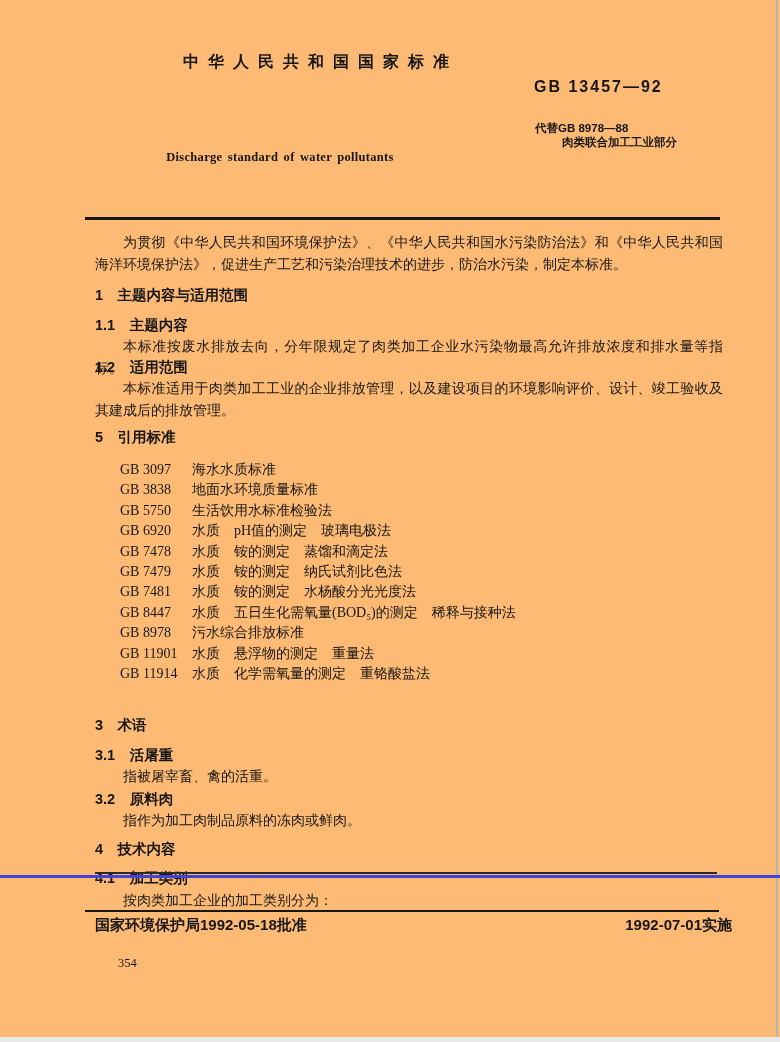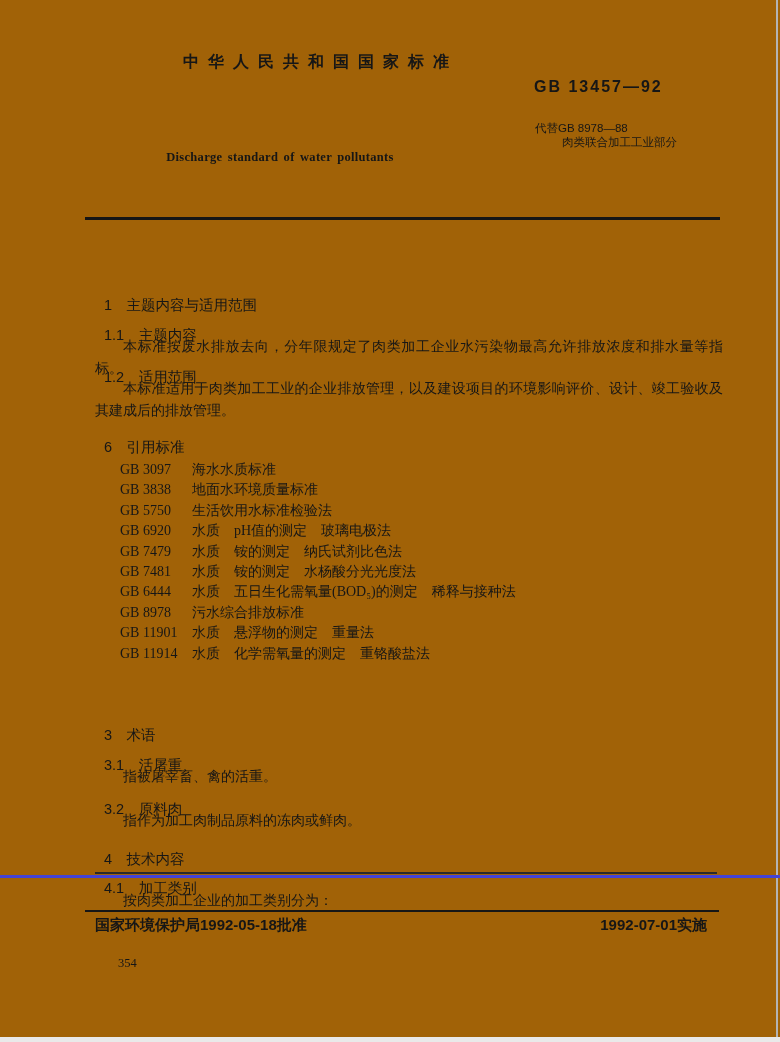--- a/index.html
+++ b/index.html
@@ -1,40 +1,40 @@
 <!DOCTYPE html>
 <html><head>
 <meta charset="utf-8">
 <style>
   * { margin:0; padding:0; box-sizing:border-box; }
   html,body { background:#ffffff; }
   .page {
     position:relative; width:780px; height:1042px;
-    background:#a16207; overflow:hidden;
+    background:#fdba74; overflow:hidden;
     font-family:"Liberation Serif", serif;
     color:#161616;
   }
   .abs { position:absolute; }
   .sans { font-family:"Liberation Sans", sans-serif; }
   .b { font-weight:bold; }
 
   .nat-label { top:52px; left:183px; font-size:16px; letter-spacing:9px; white-space:nowrap; }
   .std-code  { top:78px; left:534px; font-size:16px; letter-spacing:2px; white-space:nowrap; }
   .title-cn  { top:104px; left:159px; font-size:21px; letter-spacing:0.5px; white-space:nowrap; }
-  .replaces  { top:121px; left:535px; font-size:11.5px; line-height:14px; font-weight:normal; white-space:nowrap; }
+  .replaces  { top:121px; left:535px; font-size:11.5px; line-height:14px; font-weight:bold; white-space:nowrap; }
   .replaces .l2 { padding-left:27px; }
   .title-en1 { top:150px; left:90px; width:380px; text-align:center; font-size:12.5px; letter-spacing:0.3px; word-spacing:2px; }
   .title-en2 { top:173px; left:90px; width:380px; text-align:center; font-size:12.5px; letter-spacing:0.3px; word-spacing:2px; }
 
   .rule-top    { top:217px; left:85px; width:635px; height:3px; background:#161616; }
   .rule-footer { top:910px; left:85px; width:634px; height:2px; background:#161616; }
 
   .para { font-size:14px; line-height:22px; width:628px; left:95px; text-align:justify; }
   .indent { text-indent:2em; }
-  .h { font-family:"Liberation Sans", sans-serif; font-weight:normal; font-size:14.5px; white-space:nowrap; left:104px;margin-top:10px; }
+  .h { font-family:"Liberation Sans", sans-serif; font-weight:bold; font-size:14.5px; white-space:nowrap; left:95px; }
 
   .preamble   { top:232px; }
   .s1-h       { top:286px; }
   .s11-h      { top:316px; }
   .s11-b      { top:336px; }
   .s12-h      { top:358px; }
   .s12-b      { top:378px; }
   .s2-h       { top:428px; }
 
   .refs { top:460px; left:120px; }
@@ -48,76 +48,81 @@
   .s32-h { top:790px; }
   .s32-b { top:810px; }
   .s4-h  { top:840px; }
   .s41-h { top:869px; }
   .s41-b { top:890px; }
 
   .strike-black { top:872px; left:95px; width:622px; height:1.5px; background:#2a2a2a; z-index:4; }
   .scan-blue    { top:875px; left:0; width:780px; height:3px; background:#4343d6; z-index:5; }
 
   .approve { top:916px; left:95px; font-size:15px; white-space:nowrap; }
-  .implement { top:916px; right:73px; font-size:15px; white-space:nowrap;text-align:center; }
+  .implement { top:916px; right:48px; font-size:15px; white-space:nowrap;text-align:center; }
   .pageno { top:956px; left:118px; font-size:12.5px; }
 
   .edge-right  { top:0; left:776px; width:2px; height:1042px; background:#b4b4b4; }
   .edge-bottom { left:0; top:1037px; width:780px; height:5px; background:#e9e9e9; }
 </style>
 </head>
 <body>
 
 <div class="page">
 
   <div class="abs sans b nat-label">中华人民共和国国家标准</div>
   <div class="abs sans b std-code">GB 13457—92</div>
   <div class="abs sans replaces">
     <div class="l1">代替GB 8978—88</div>
     <div class="l2">肉类联合加工工业部分</div>
   </div>
   <div class="abs b title-en1">Discharge standard of water pollutants</div>
 
   <div class="abs rule-top"></div>
 
+  <div class="abs para indent preamble">为贯彻《中华人民共和国环境保护法》、《中华人民共和国水污染防治法》和《中华人民共和国海洋环境保护法》，促进生产工艺和污染治理技术的进步，防治水污染，制定本标准。</div>
 
   <div class="abs h s1-h">1　主题内容与适用范围</div>
   <div class="abs h s11-h">1.1　主题内容</div>
   <div class="abs para indent s11-b">本标准按废水排放去向，分年限规定了肉类加工企业水污染物最高允许排放浓度和排水量等指标。</div>
   <div class="abs h s12-h">1.2　适用范围</div>
   <div class="abs para indent s12-b">本标准适用于肉类加工工业的企业排放管理，以及建设项目的环境影响评价、设计、竣工验收及其建成后的排放管理。</div>
 
-  <div class="abs h s2-h">6　引用标准</div>
+  <div class="abs h s2-h">5　引用标准</div>
   <div class="abs refs">
     <div class="ref-row">
       <span class="ref-code">GB 3097</span>
       <span class="ref-title">海水水质标准</span>
     </div>
     <div class="ref-row">
       <span class="ref-code">GB 3838</span>
       <span class="ref-title">地面水环境质量标准</span>
     </div>
     <div class="ref-row">
       <span class="ref-code">GB 5750</span>
       <span class="ref-title">生活饮用水标准检验法</span>
     </div>
     <div class="ref-row">
       <span class="ref-code">GB 6920</span>
       <span class="ref-title">水质　pH值的测定　玻璃电极法</span>
     </div>
     <div class="ref-row">
+      <span class="ref-code">GB 7478</span>
+      <span class="ref-title">水质　铵的测定　蒸馏和滴定法</span>
+    </div>
+    <div class="ref-row">
       <span class="ref-code">GB 7479</span>
       <span class="ref-title">水质　铵的测定　纳氏试剂比色法</span>
     </div>
     <div class="ref-row">
       <span class="ref-code">GB 7481</span>
       <span class="ref-title">水质　铵的测定　水杨酸分光光度法</span>
     </div>
     <div class="ref-row">
-      <span class="ref-code">GB 6444</span>
+      <span class="ref-code">GB 8447</span>
       <span class="ref-title">水质　五日生化需氧量(BOD₅)的测定　稀释与接种法</span>
     </div>
     <div class="ref-row">
       <span class="ref-code">GB 8978</span>
       <span class="ref-title">污水综合排放标准</span>
     </div>
     <div class="ref-row">
       <span class="ref-code">GB 11901</span>
       <span class="ref-title">水质　悬浮物的测定　重量法</span>
     </div>

